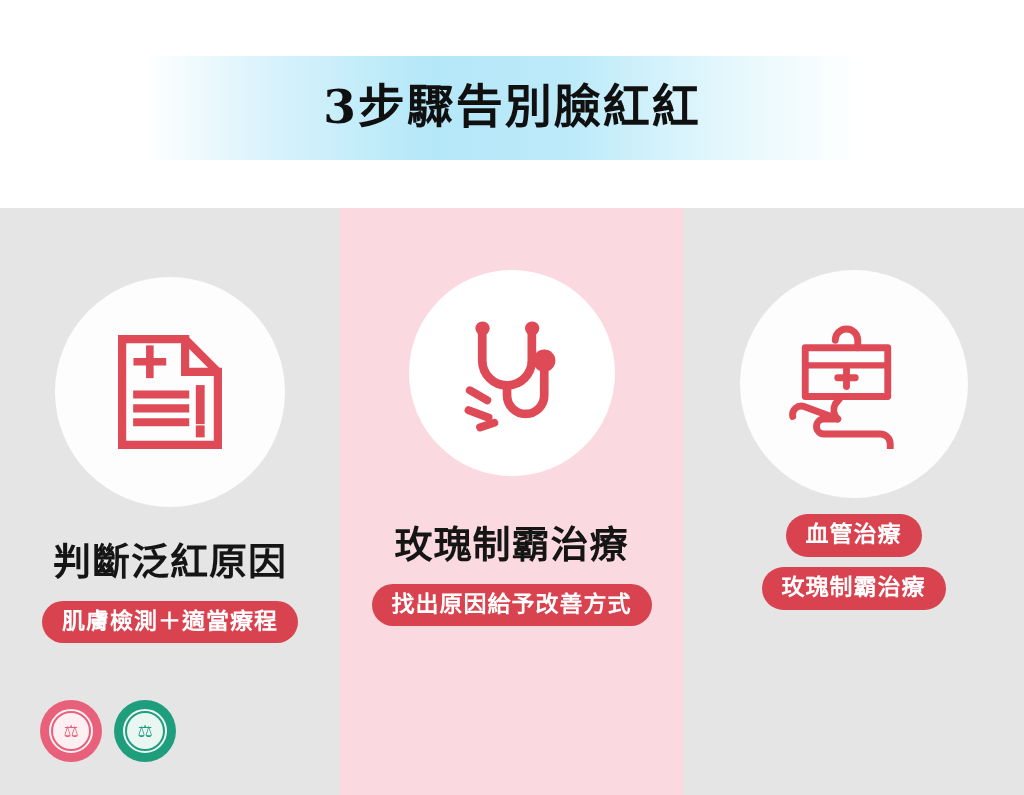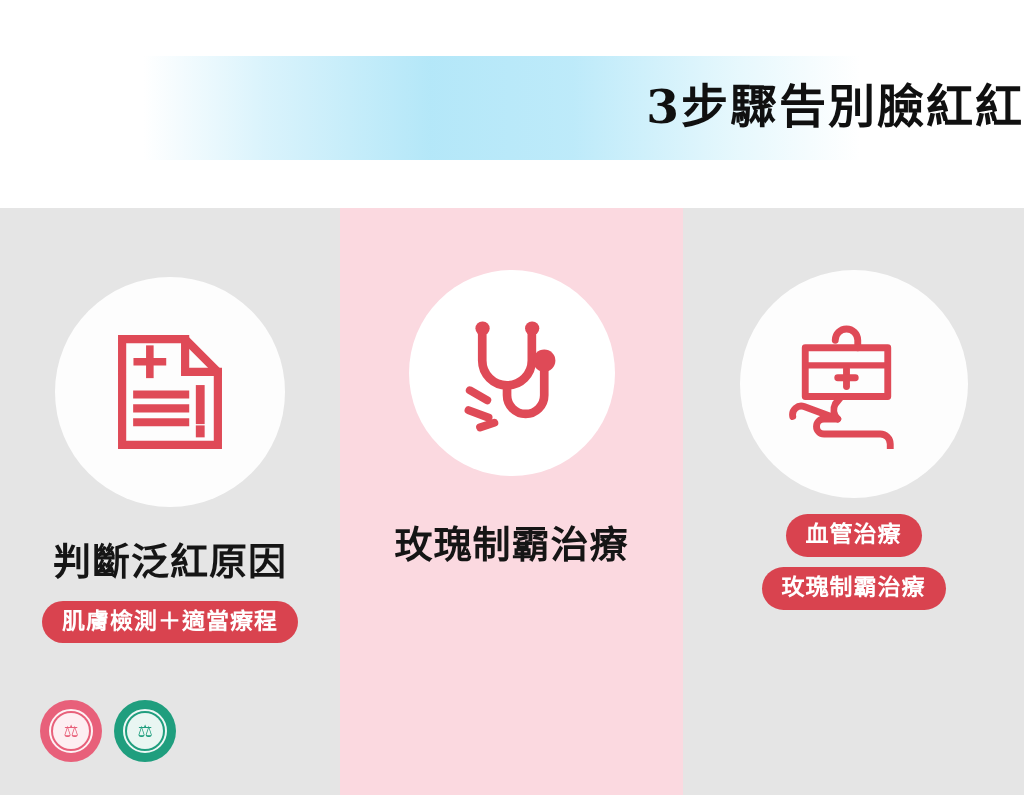--- a/index.html
+++ b/index.html
@@ -29,21 +29,21 @@
         rgba(176,230,248,0.95) 42%,
         rgba(182,232,249,0.9) 56%,
         rgba(200,239,250,0.45) 72%,
         rgba(216,244,252,0) 84%);
   }
   .title-text {
     position: absolute;
     left: 0;
     top: 62px;
     width: 1024px;
-    text-align: right;
+    text-align: center;
     font-family: "DejaVu Serif", "Liberation Serif", serif;
     font-weight: 700;
     font-size: 47px;
     letter-spacing: 2px;
     color: #101010;
     line-height: 90px;
     white-space: nowrap;
   }
 
   
@@ -208,20 +208,23 @@
         <path d="M66 14 h0.5" stroke-width="11"></path>
         <path d="M46 60 V68 a15 15 0 0 0 30 0 V48"></path>
         <circle cx="76" cy="40" r="9" fill="#df4a57" stroke="none"></circle>
         <path d="M16 64 L30 72" stroke-width="6.5"></path>
         <path d="M15 80 L31 86" stroke-width="6.5"></path>
         <path d="M24 92 L36 92" stroke-width="6.5" transform="rotate(-18 30 92)"></path>
       </svg>
     </span>
   </div>
   <div class="col-heading">玫瑰制霸治療</div>
+  <div class="pill-row">
+    <span class="pill">找出原因給予改善方式</span>
+  </div>
 </div>
 
 <div class="column col-3">
   <div class="icon-circle">
     <span>
       <svg class="icon-svg" width="138" height="130" viewBox="0 0 110 104" fill="none" stroke="#df4a57" stroke-width="6" stroke-linecap="round" stroke-linejoin="round">
         <path d="M40 17 a9 9 0 0 1 18 0 V23" stroke-width="5.5"></path>
         <rect x="16" y="23" width="66" height="39" stroke-width="5.5"></rect>
         <path d="M16 37 H82" stroke-width="5"></path>
         <path d="M49 40 V54" stroke-width="5.5"></path>

